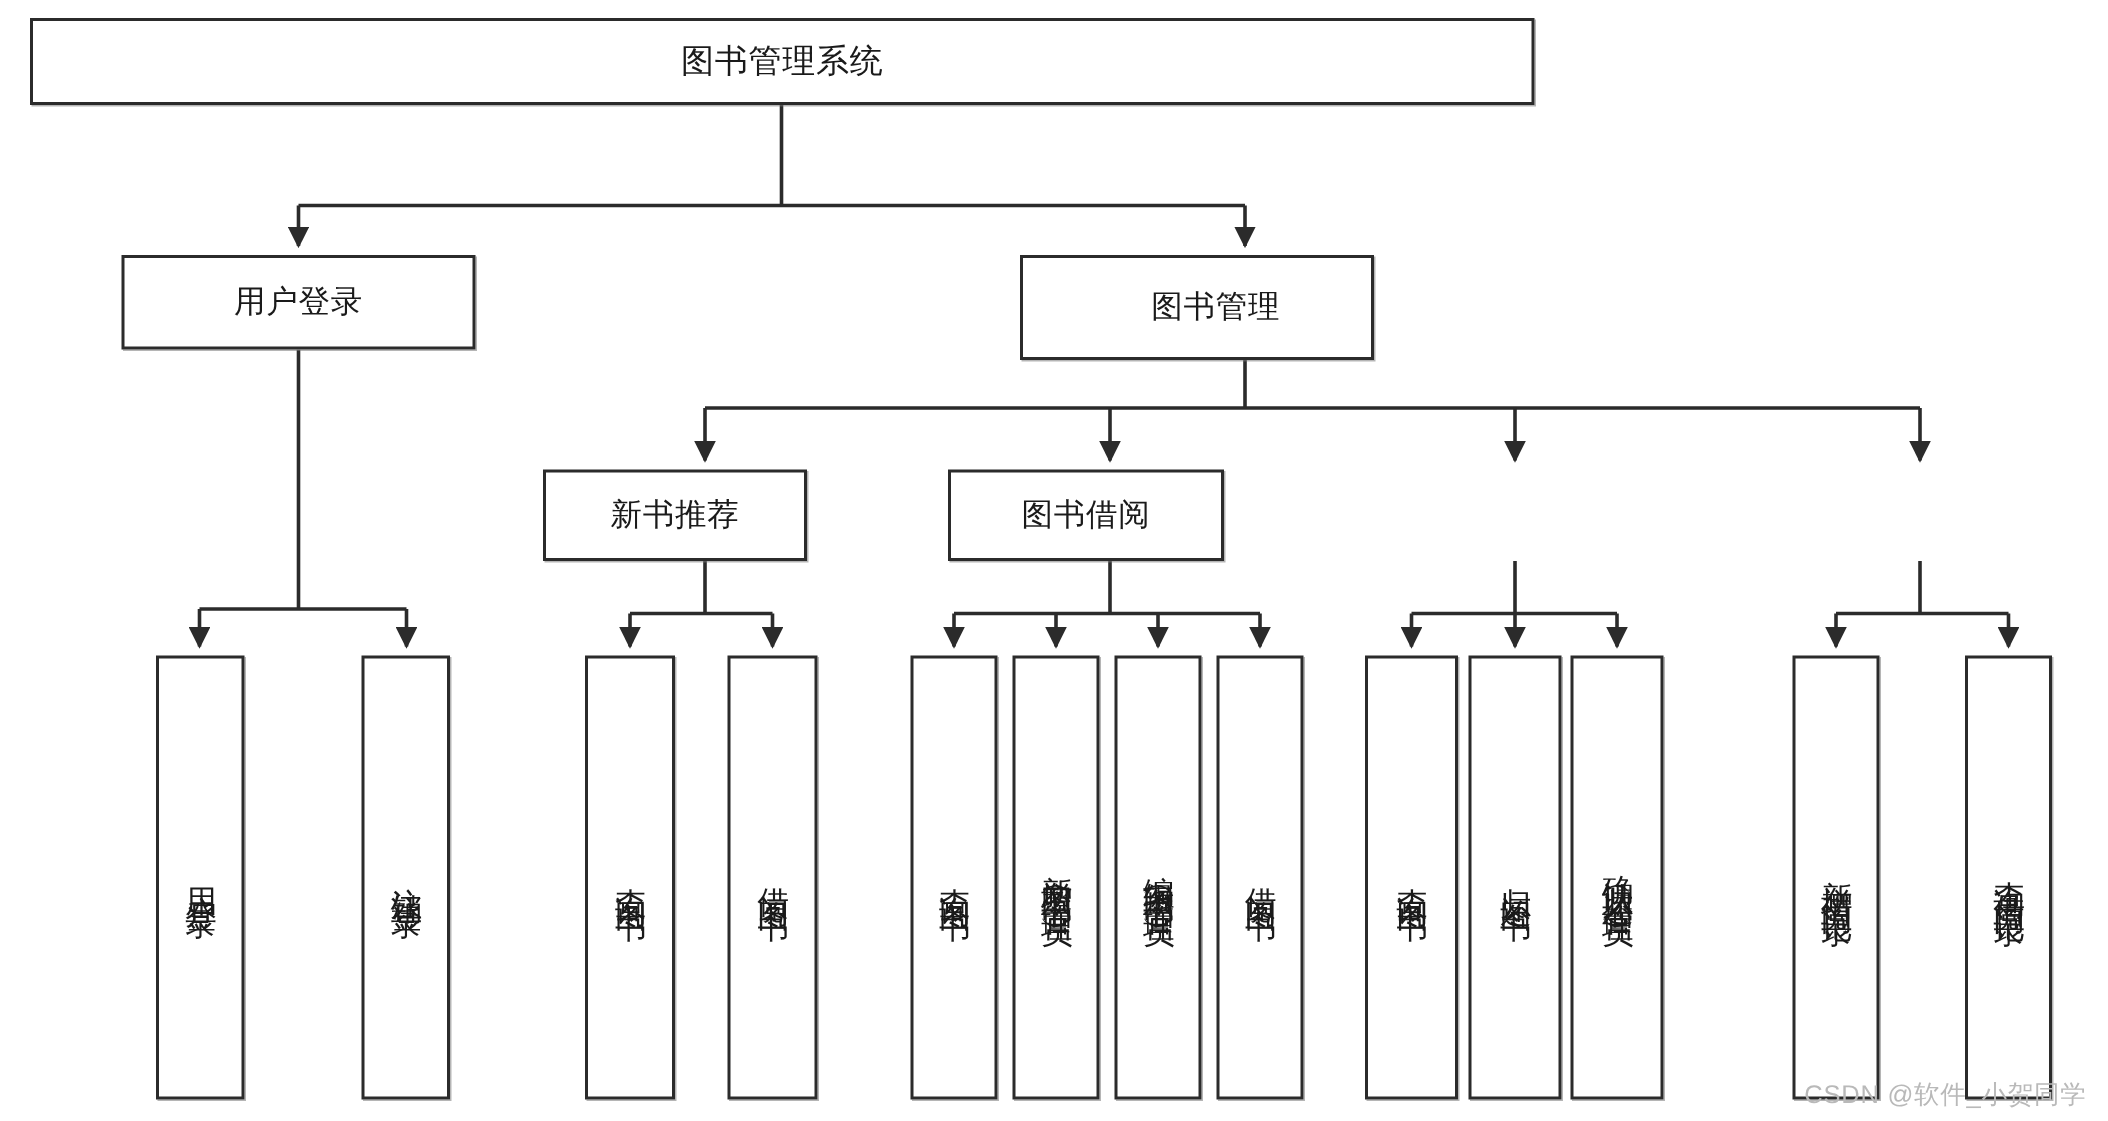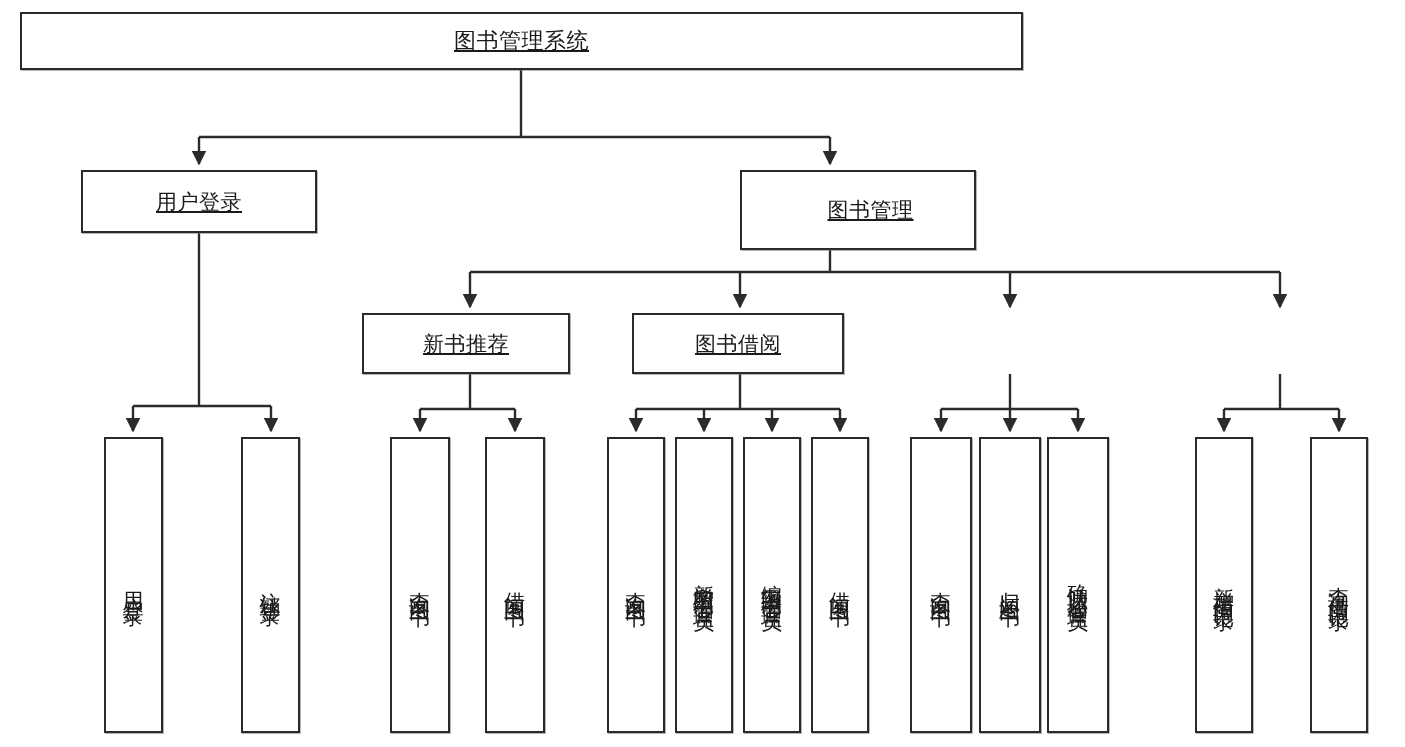--- a/index.html
+++ b/index.html
@@ -36,21 +36,20 @@
     color: #1a1a1a;
     box-shadow: 1px 1px 0 rgba(120,120,120,0.55);
   }
   .node .label {
     white-space: nowrap;
     line-height: 1.12;
     letter-spacing: 0.5px;
   }
   .node.horizontal .label {
     font-size: 21px;
-    text-decoration: underline;
   }
   .node.root .label {
     font-size: 22px;
   }
   .node.vertical {
     align-items: center;
     justify-content: center;
   }
   .node.vertical .label {
     writing-mode: vertical-rl;
@@ -130,28 +129,28 @@
     </g>
   </svg>
 
   <div class="node root horizontal" style="left:20px; top:12px; width:1003px; height:58px;">
     <span class="label">图书管理系统</span>
   </div>
 
   <div class="node horizontal" style="left:81px; top:170px; width:236px; height:63px;">
     <span class="label">用户登录</span>
   </div>
-  <div class="node horizontal" style="left:740px; top:170px; width:236px; height:80px;padding-left:25px;">
+  <div class="node horizontal" style="left:680px; top:170px; width:236px; height:70px;padding-left:25px;">
     <span class="label">图书管理</span>
   </div>
 
-  <div class="node horizontal" style="left:362px; top:313px; width:208px; height:61px;justify-content:center;">
+  <div class="node horizontal" style="left:362px; top:313px; width:176px; height:61px;justify-content:center;">
     <span class="label">新书推荐</span>
   </div>
-  <div class="node horizontal" style="left:632px; top:313px; width:212px; height:61px;">
+  <div class="node horizontal" style="left:632px; top:313px; width:184px; height:61px;">
     <span class="label">图书借阅</span>
   </div>
 
   <div class="node vertical" style="left:104px; top:437px; width:59px; height:296px;">
     <span class="label">用户登录</span>
   </div>
   <div class="node vertical" style="left:241px; top:437px; width:59px; height:296px;">
     <span class="label">注销登录</span>
   </div>
 
@@ -185,14 +184,15 @@
     <span class="label">确认归还（管理员）</span>
   </div>
 
   <div class="node vertical" style="left:1195px; top:437px; width:58px; height:296px;">
     <span class="label">新增借阅记录</span>
   </div>
   <div class="node vertical" style="left:1310px; top:437px; width:58px; height:296px;">
     <span class="label">查询借阅记录</span>
   </div>
 
+  <div id="watermark">CSDN @软件_小贺同学</div>
 
 </div>
 
 </body></html>

